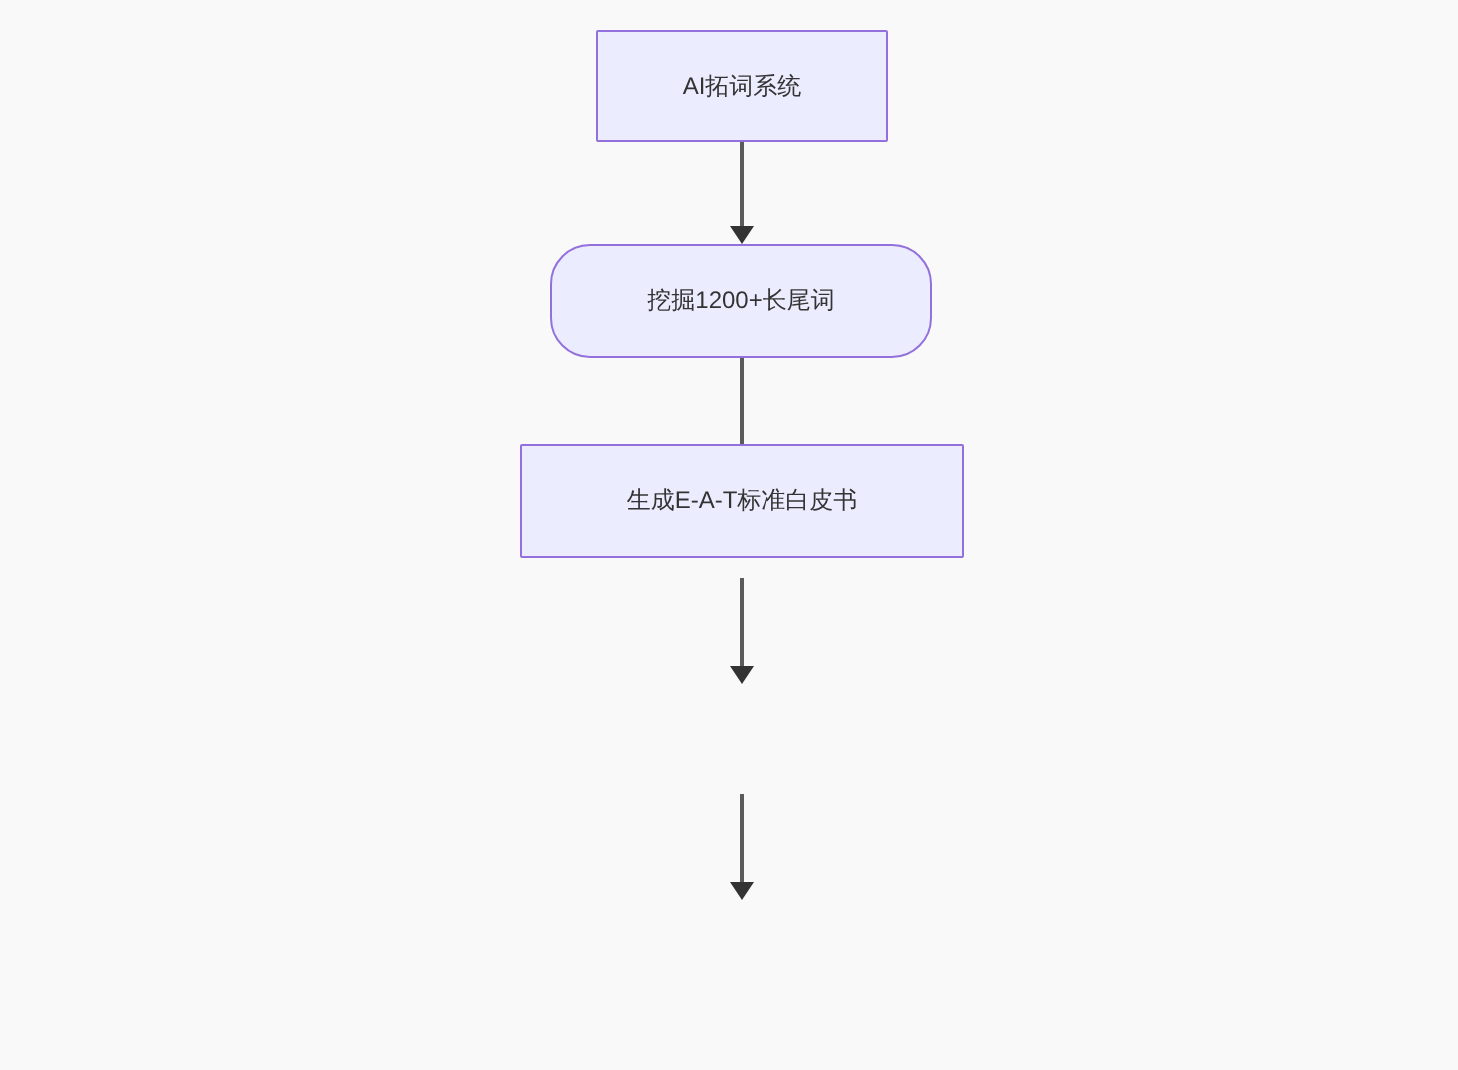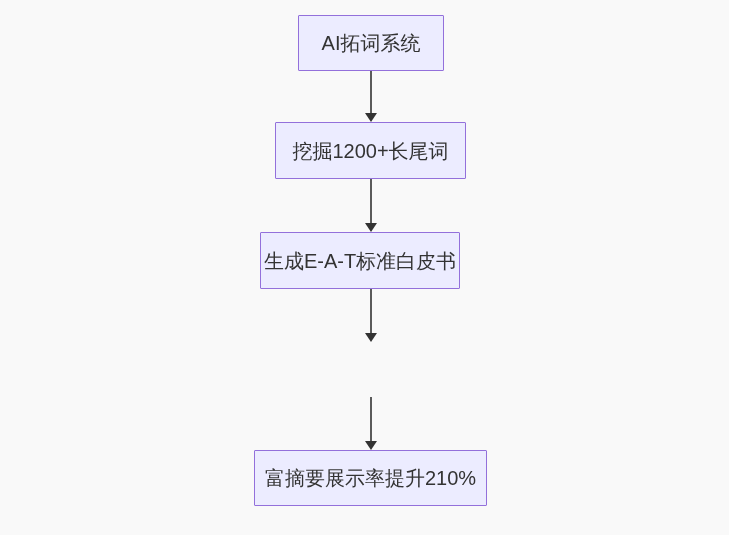--- a/index.html
+++ b/index.html
@@ -16,21 +16,21 @@
   }
   .flow-node {
     position: absolute;
     background: #ECECFF;
     border: 1.5px solid #9370DB;
     border-radius: 1px;
     display: flex;
     align-items: center;
     justify-content: center;
     color: #333333;
-    font-size: 20px;
+    font-size: 12px;
     text-align: center;
     line-height: 1.2;
   }
   .flow-arrow {
     position: absolute;
     width: 12px;
     display: flex;
     flex-direction: column;
     align-items: center;
   }
@@ -40,22 +40,22 @@
     background: #5b5b5b;
   }
   .flow-arrow .head {
     width: 0; height: 0;
     border-left: 6px solid transparent;
     border-right: 6px solid transparent;
     border-top: 9px solid #333333;
   }
   
   .n0 { left: 298px; top: 15px;  width: 146px; height: 56px; }
-  .n1 { left: 275px; top: 122px; width: 191px; height: 57px; }
-  .n2 { left: 260px; top: 232px; width: 200px; height: 57px; }
+  .n1 { left: 275px; top: 122px; width: 191px; height: 57px; border-radius: 20px; }
+  .n2 { left: 260px; top: 222px; width: 222px; height: 57px; }
   .n3 { left: 264px; top: 342px; width: 214px; height: 55px; }
   .n4 { left: 254px; top: 450px; width: 233px; height: 56px; }
   
   .a0 { left: 365px; top: 71px;  height: 51px; }
   .a1 { left: 365px; top: 179px; height: 53px; }
   .a2 { left: 365px; top: 289px; height: 53px; }
   .a3 { left: 365px; top: 397px; height: 53px; }
 </style>
 </head>
 <body>
@@ -88,17 +88,14 @@
     <div class="shaft"></div>
     <div class="head"></div>
   </div>
 
 
   <div class="flow-arrow a3">
     <div class="shaft"></div>
     <div class="head"></div>
   </div>
 
-  <div class="flow-node n4">
-    <span>富摘要展示率提升210%</span>
-  </div>
 
 </div>
 
 </body></html>

